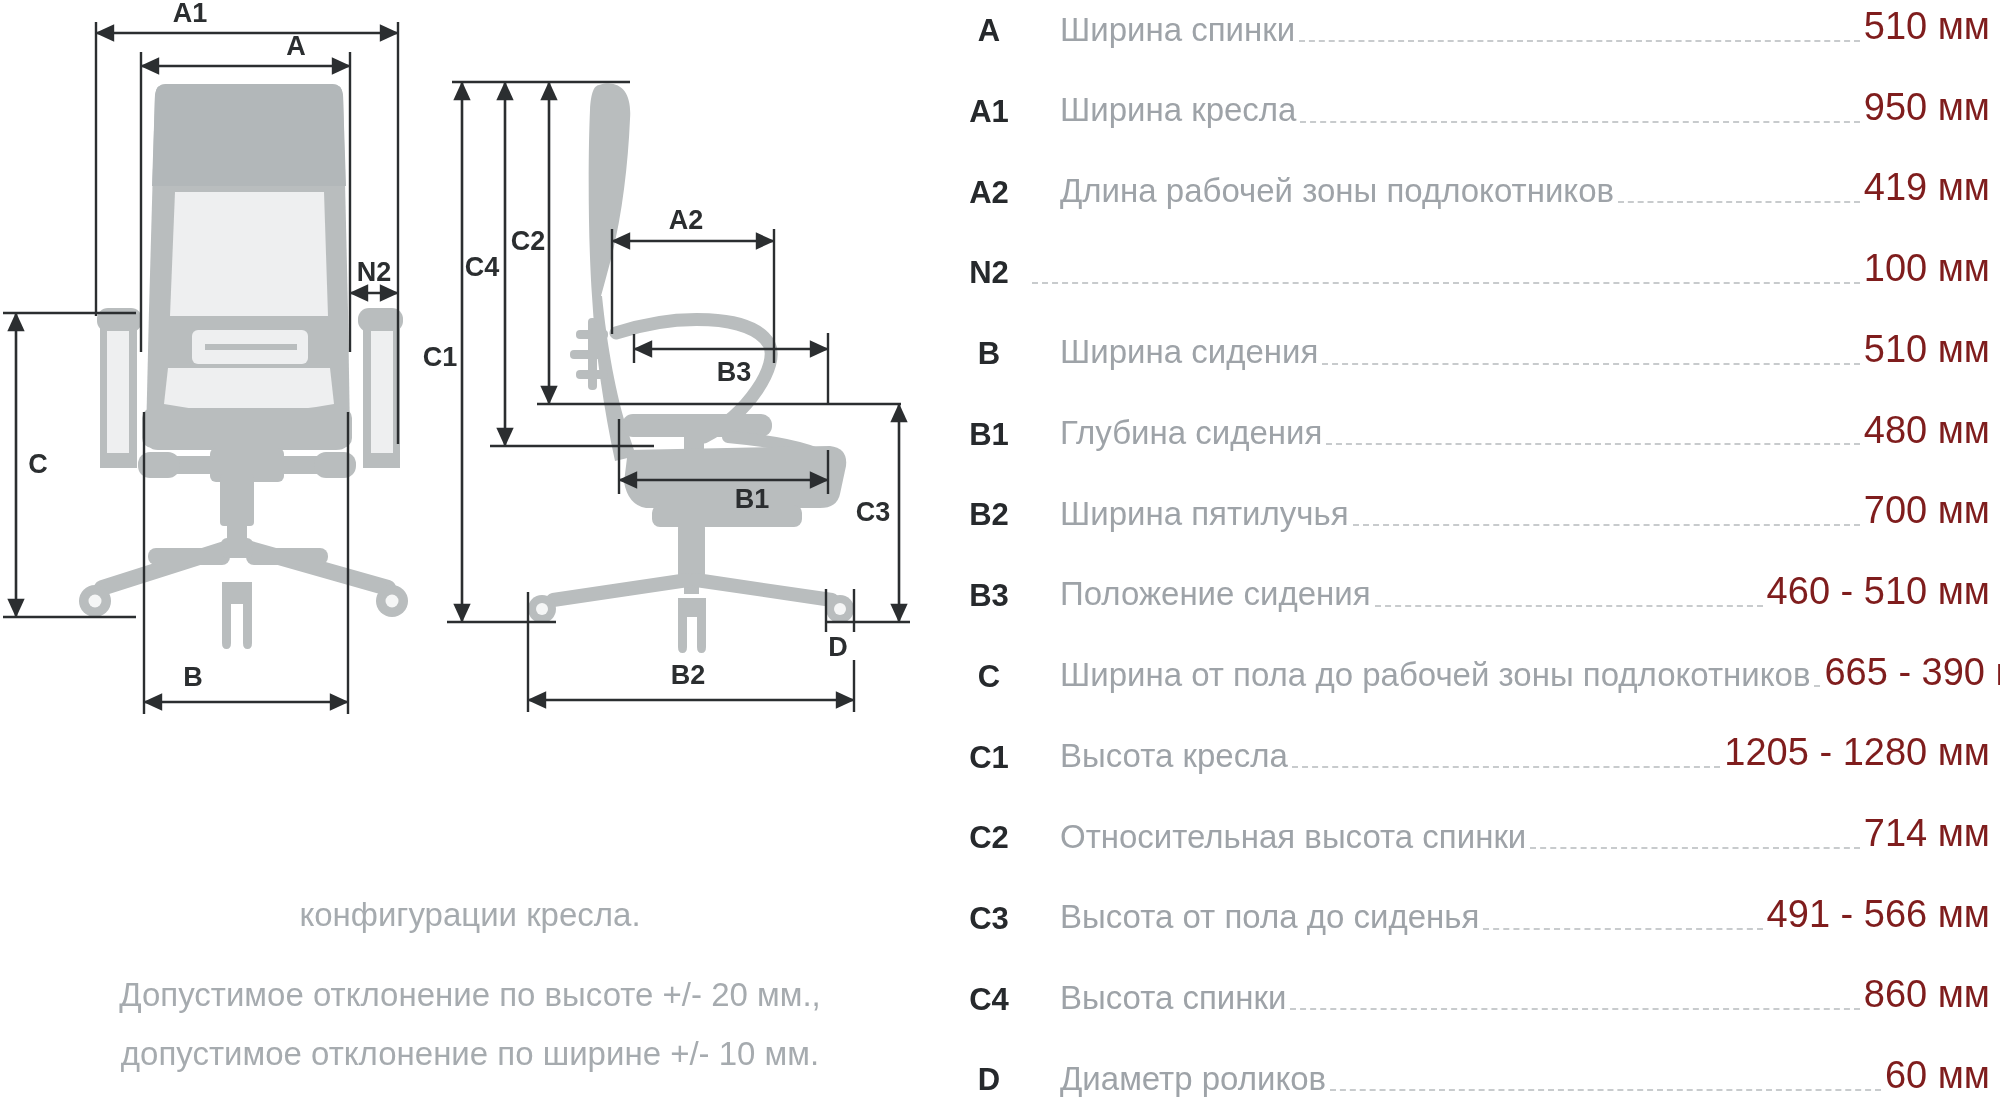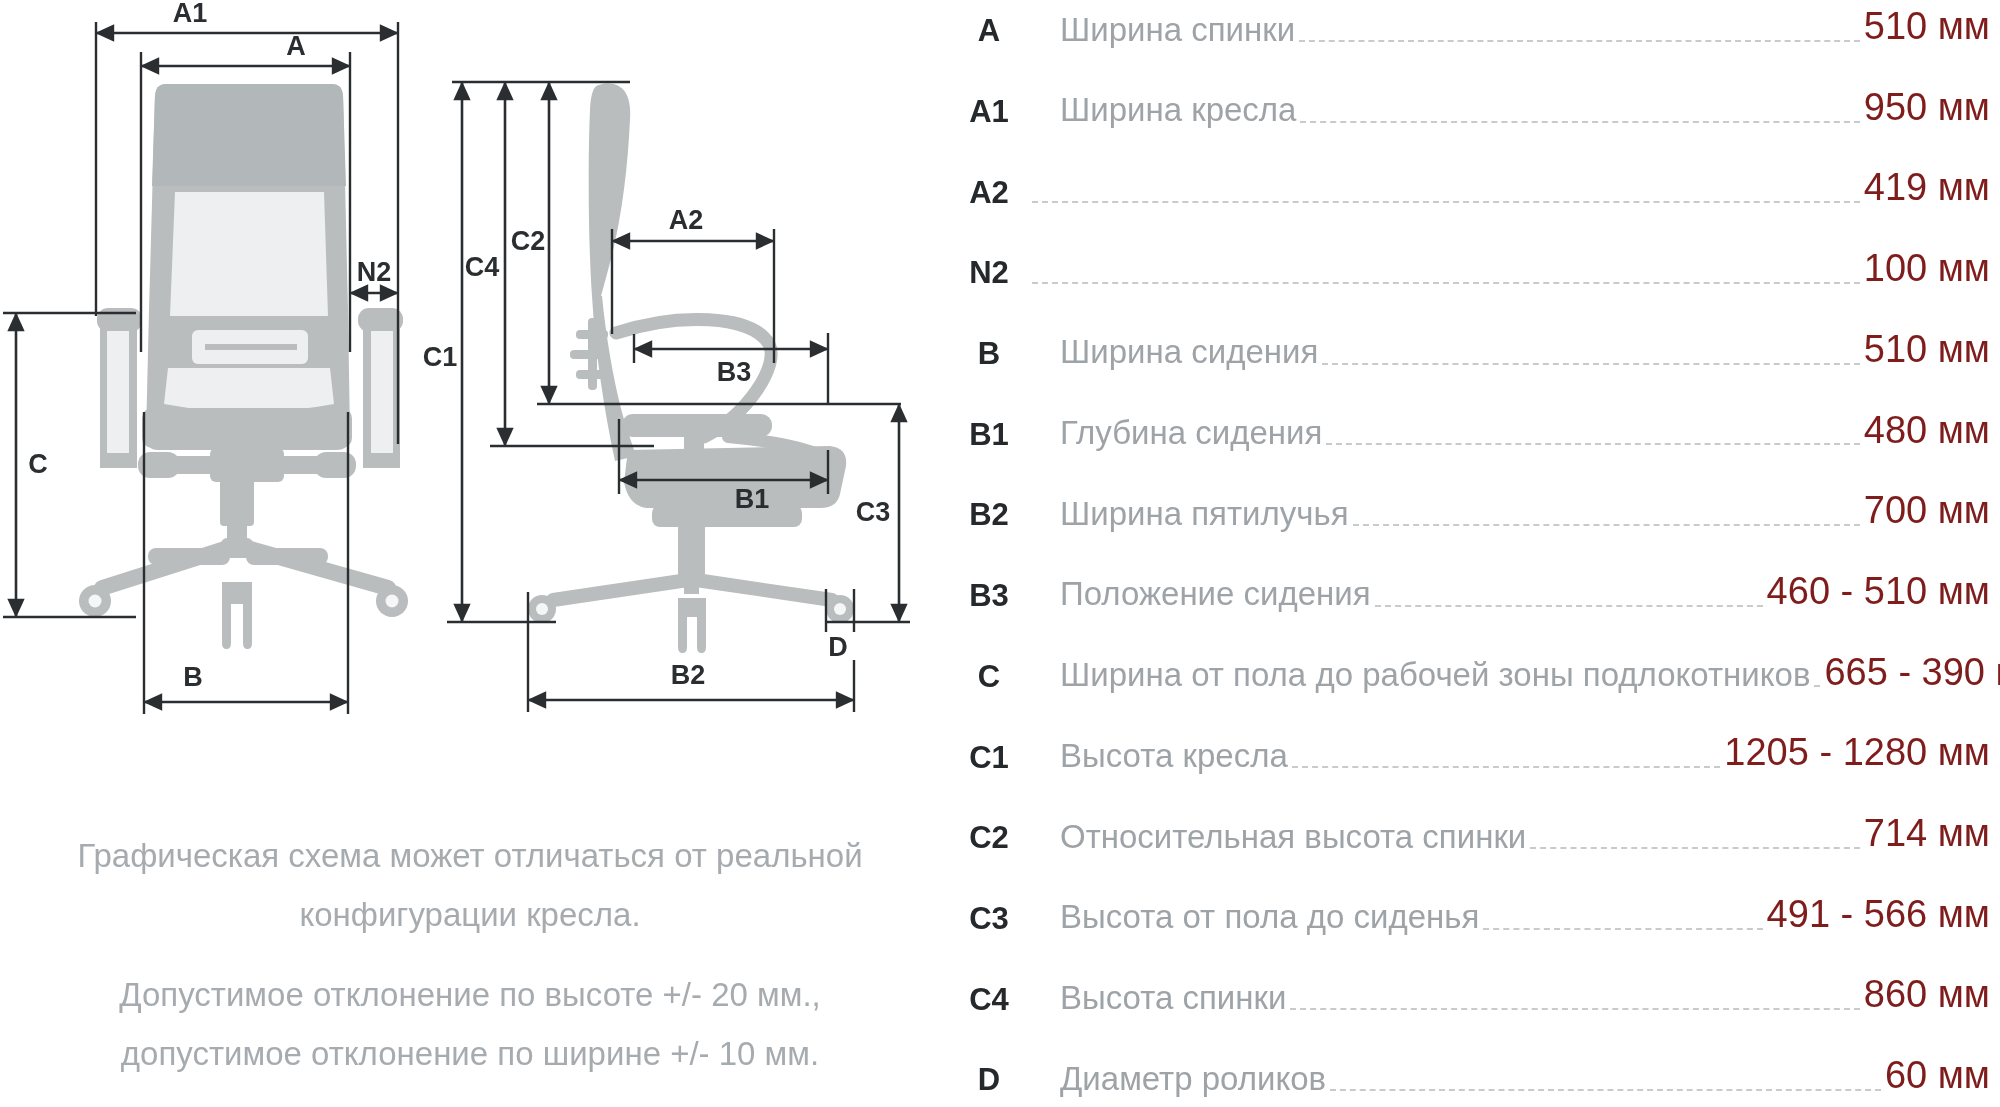--- a/index.html
+++ b/index.html
@@ -213,40 +213,41 @@
         <g>
           <line class="ext" x1="528" y1="592" x2="528" y2="712"></line>
           <line class="ext" x1="854" y1="660" x2="854" y2="712"></line>
           <line class="dim" x1="528" y1="700" x2="854" y2="700" marker-start="url(#arr)" marker-end="url(#arr)"></line>
           <text class="lbl" x="688" y="684" text-anchor="middle">B2</text>
         </g>
       </g>
     </svg>
 
     <div class="note">
-      <p><span>Графическая схема может отличаться от реальной</span><br><span>конфигурации кресла.</span></p>
+      <p><br><span>конфигурации кресла.</span></p>
       <p><span>Допустимое отклонение по высоте +/- 20 мм.,</span><br><span>допустимое отклонение по ширине +/- 10 мм.</span></p>
     </div>
   </div>
 
   <div class="specs-panel">
     <div class="spec-row">
       <span class="spec-code">A</span>
       <span class="spec-desc">Ширина спинки</span>
       <span class="spec-leader"></span>
       <span class="spec-value">510 мм</span>
     </div>
     <div class="spec-row">
       <span class="spec-code">A1</span>
       <span class="spec-desc">Ширина кресла</span>
       <span class="spec-leader"></span>
       <span class="spec-value">950 мм</span>
     </div>
     <div class="spec-row">
       <span class="spec-code">A2</span>
+      <span class="spec-desc">Длина рабочей зоны подлокотников</span>
       <span class="spec-leader"></span>
       <span class="spec-value">419 мм</span>
     </div>
     <div class="spec-row">
       <span class="spec-code">N2</span>
       <span class="spec-leader"></span>
       <span class="spec-value">100 мм</span>
     </div>
     <div class="spec-row">
       <span class="spec-code">B</span>

